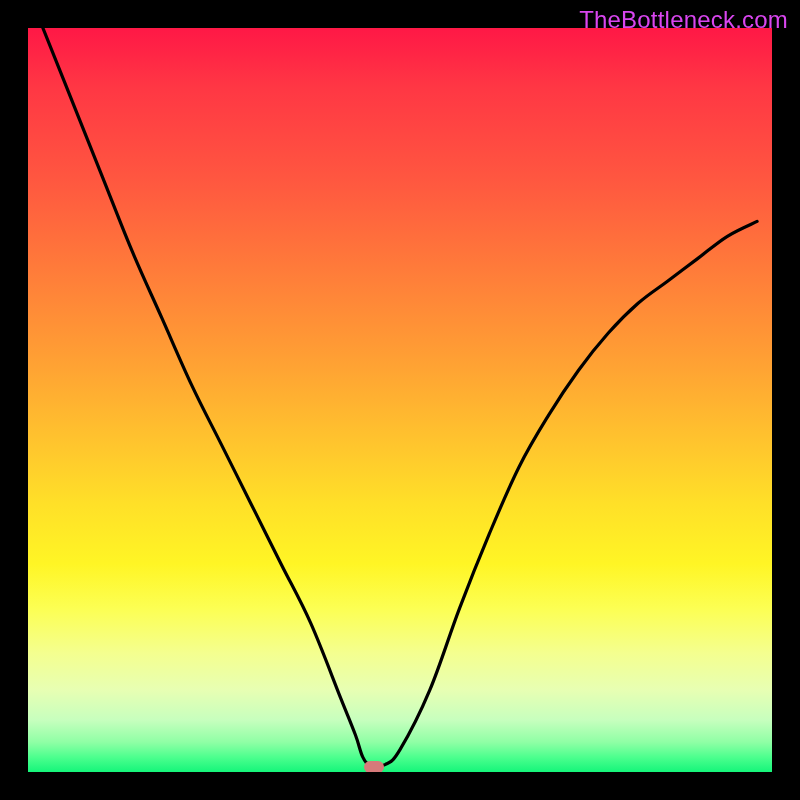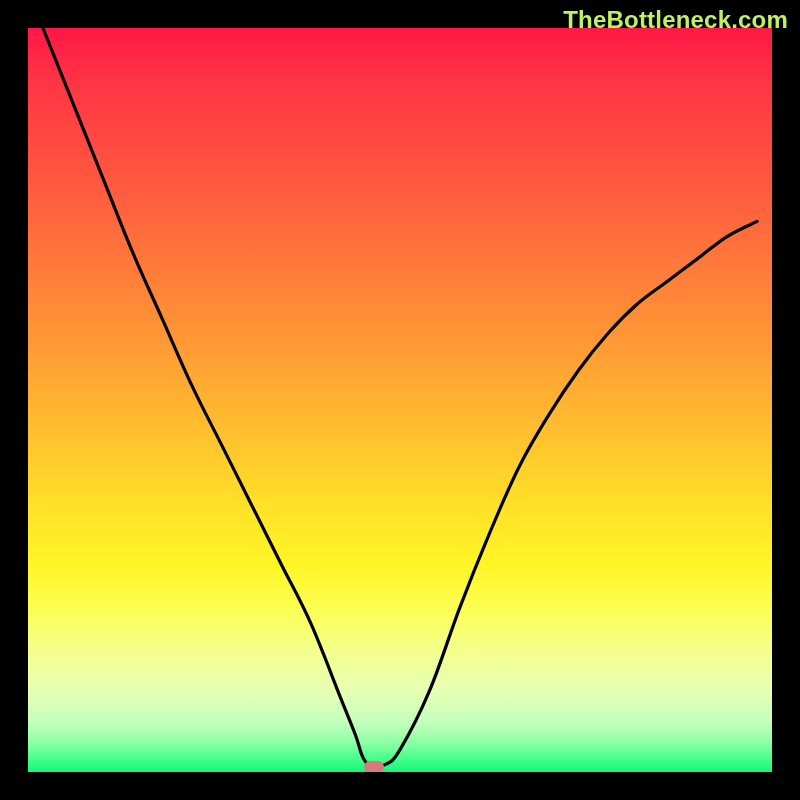--- a/index.html
+++ b/index.html
@@ -9,22 +9,22 @@
     height: 800px;
     background: #000;
     position: relative;
   }
   .watermark {
     position: absolute;
     top: 6px;
     right: 12px;
     font-family: Arial, Helvetica, sans-serif;
     font-size: 24px;
-    font-weight: 700;
-    color: #bef264;
+    font-weight: 400;
+    color: #d946ef;
     letter-spacing: 0.2px;
     z-index: 10;
   }
   .plot-area {
     position: absolute;
     left: 28px;
     top: 28px;
     width: 744px;
     height: 744px;
     overflow: hidden;

